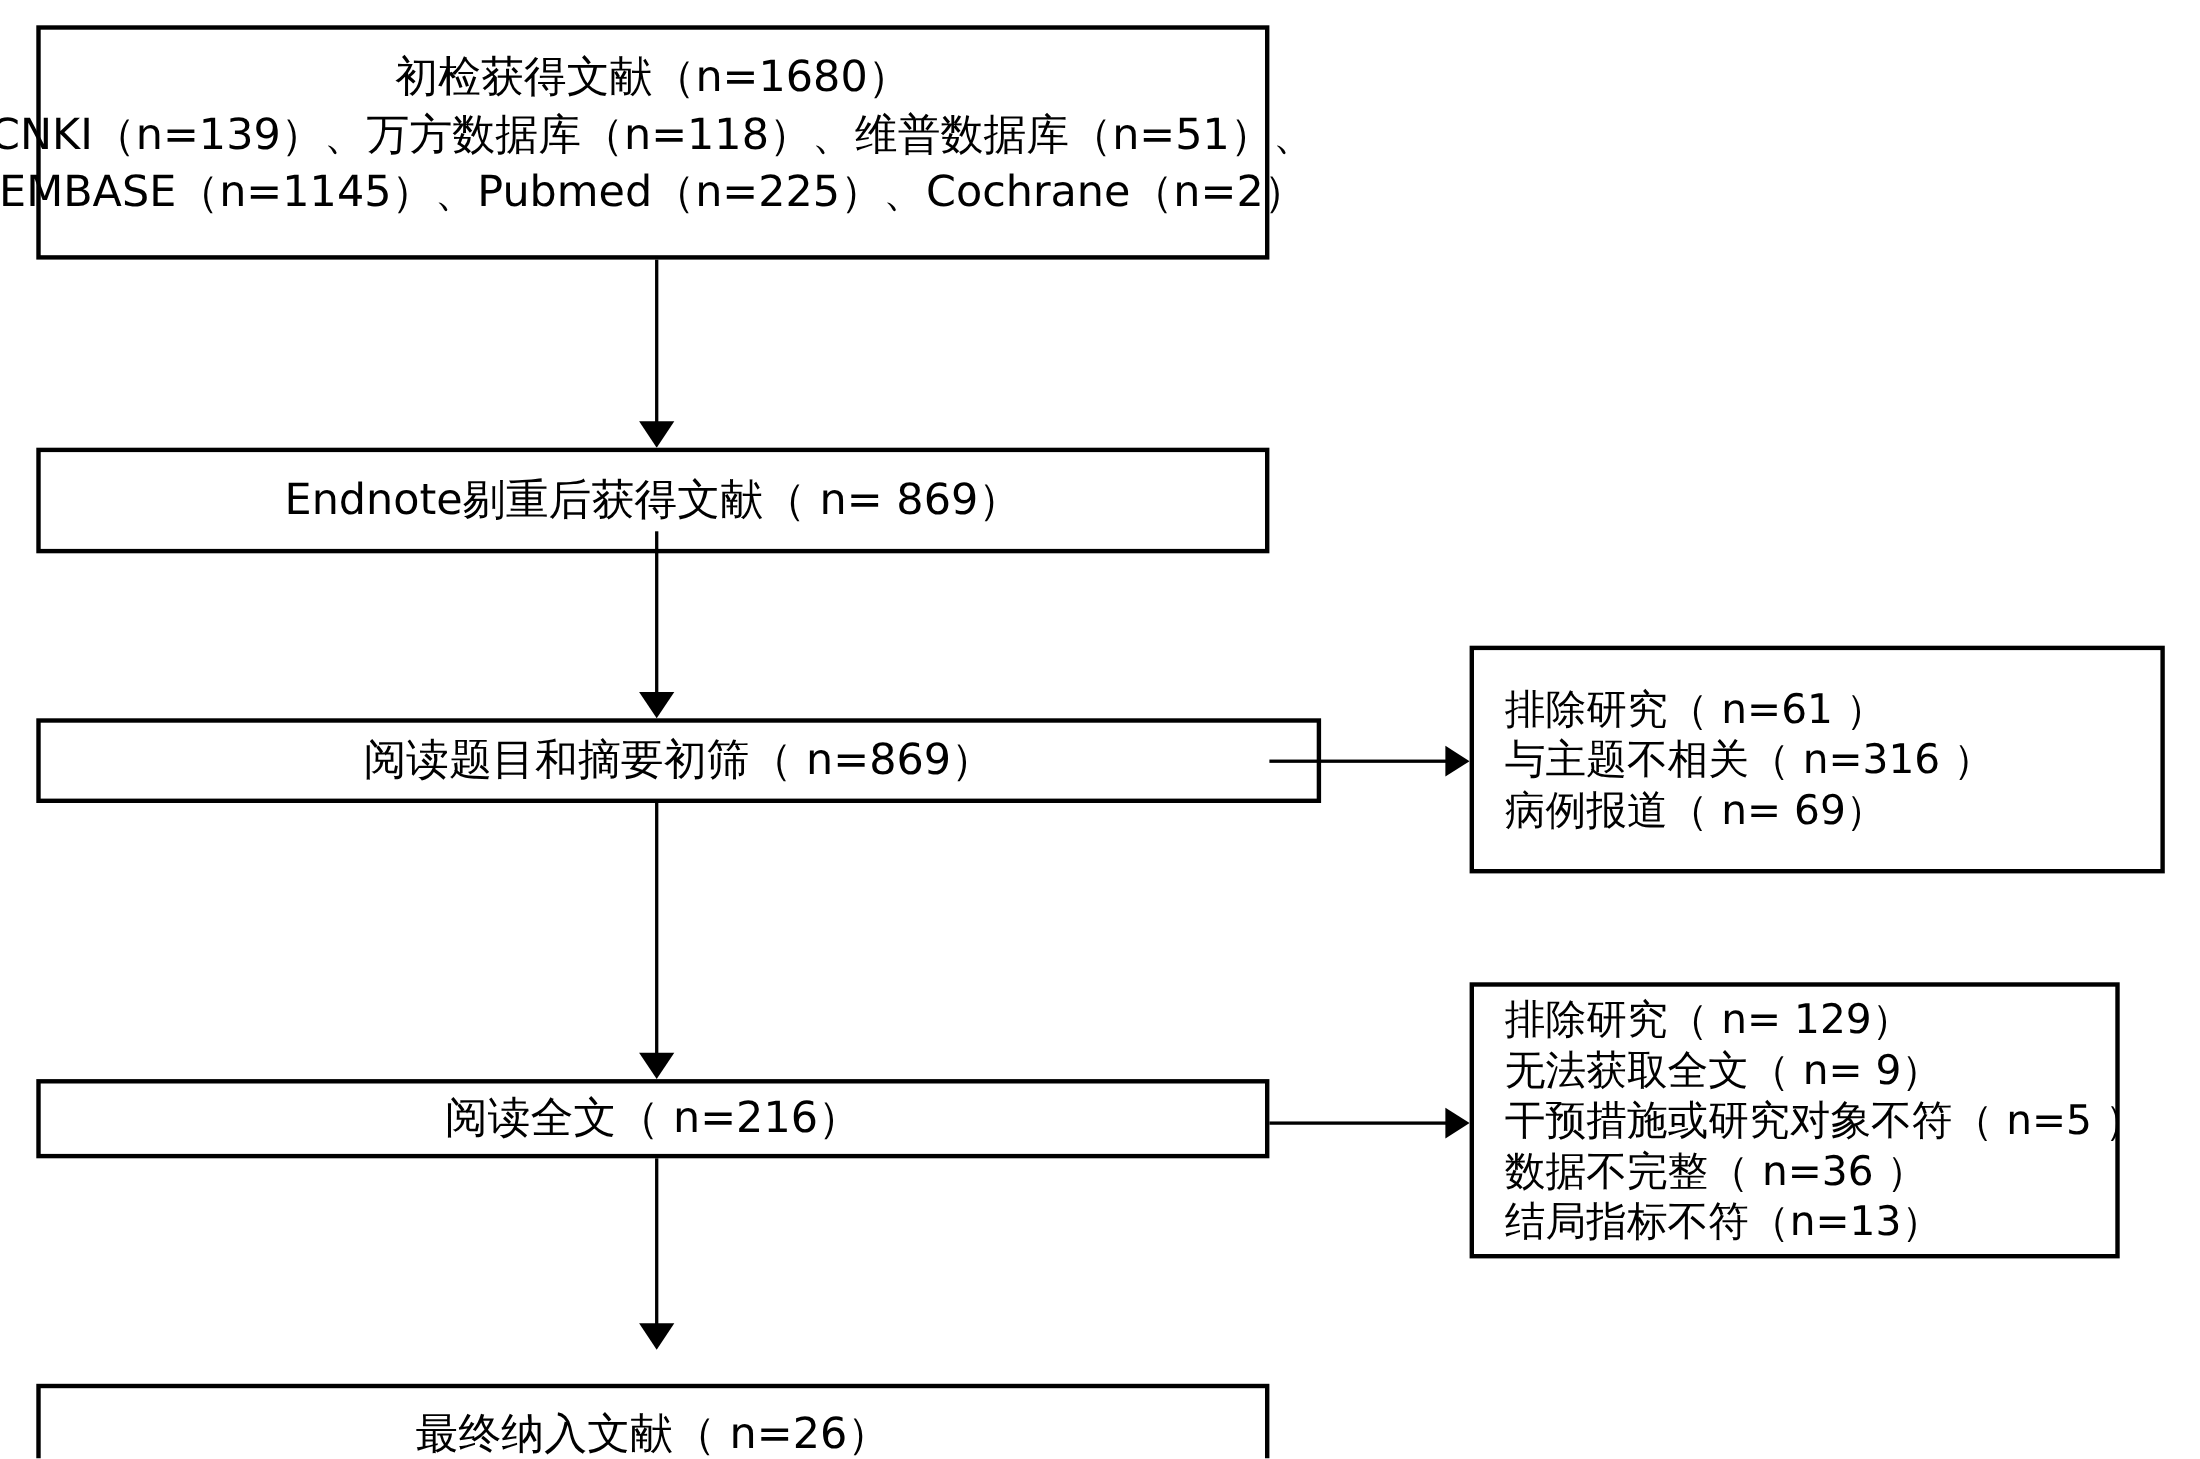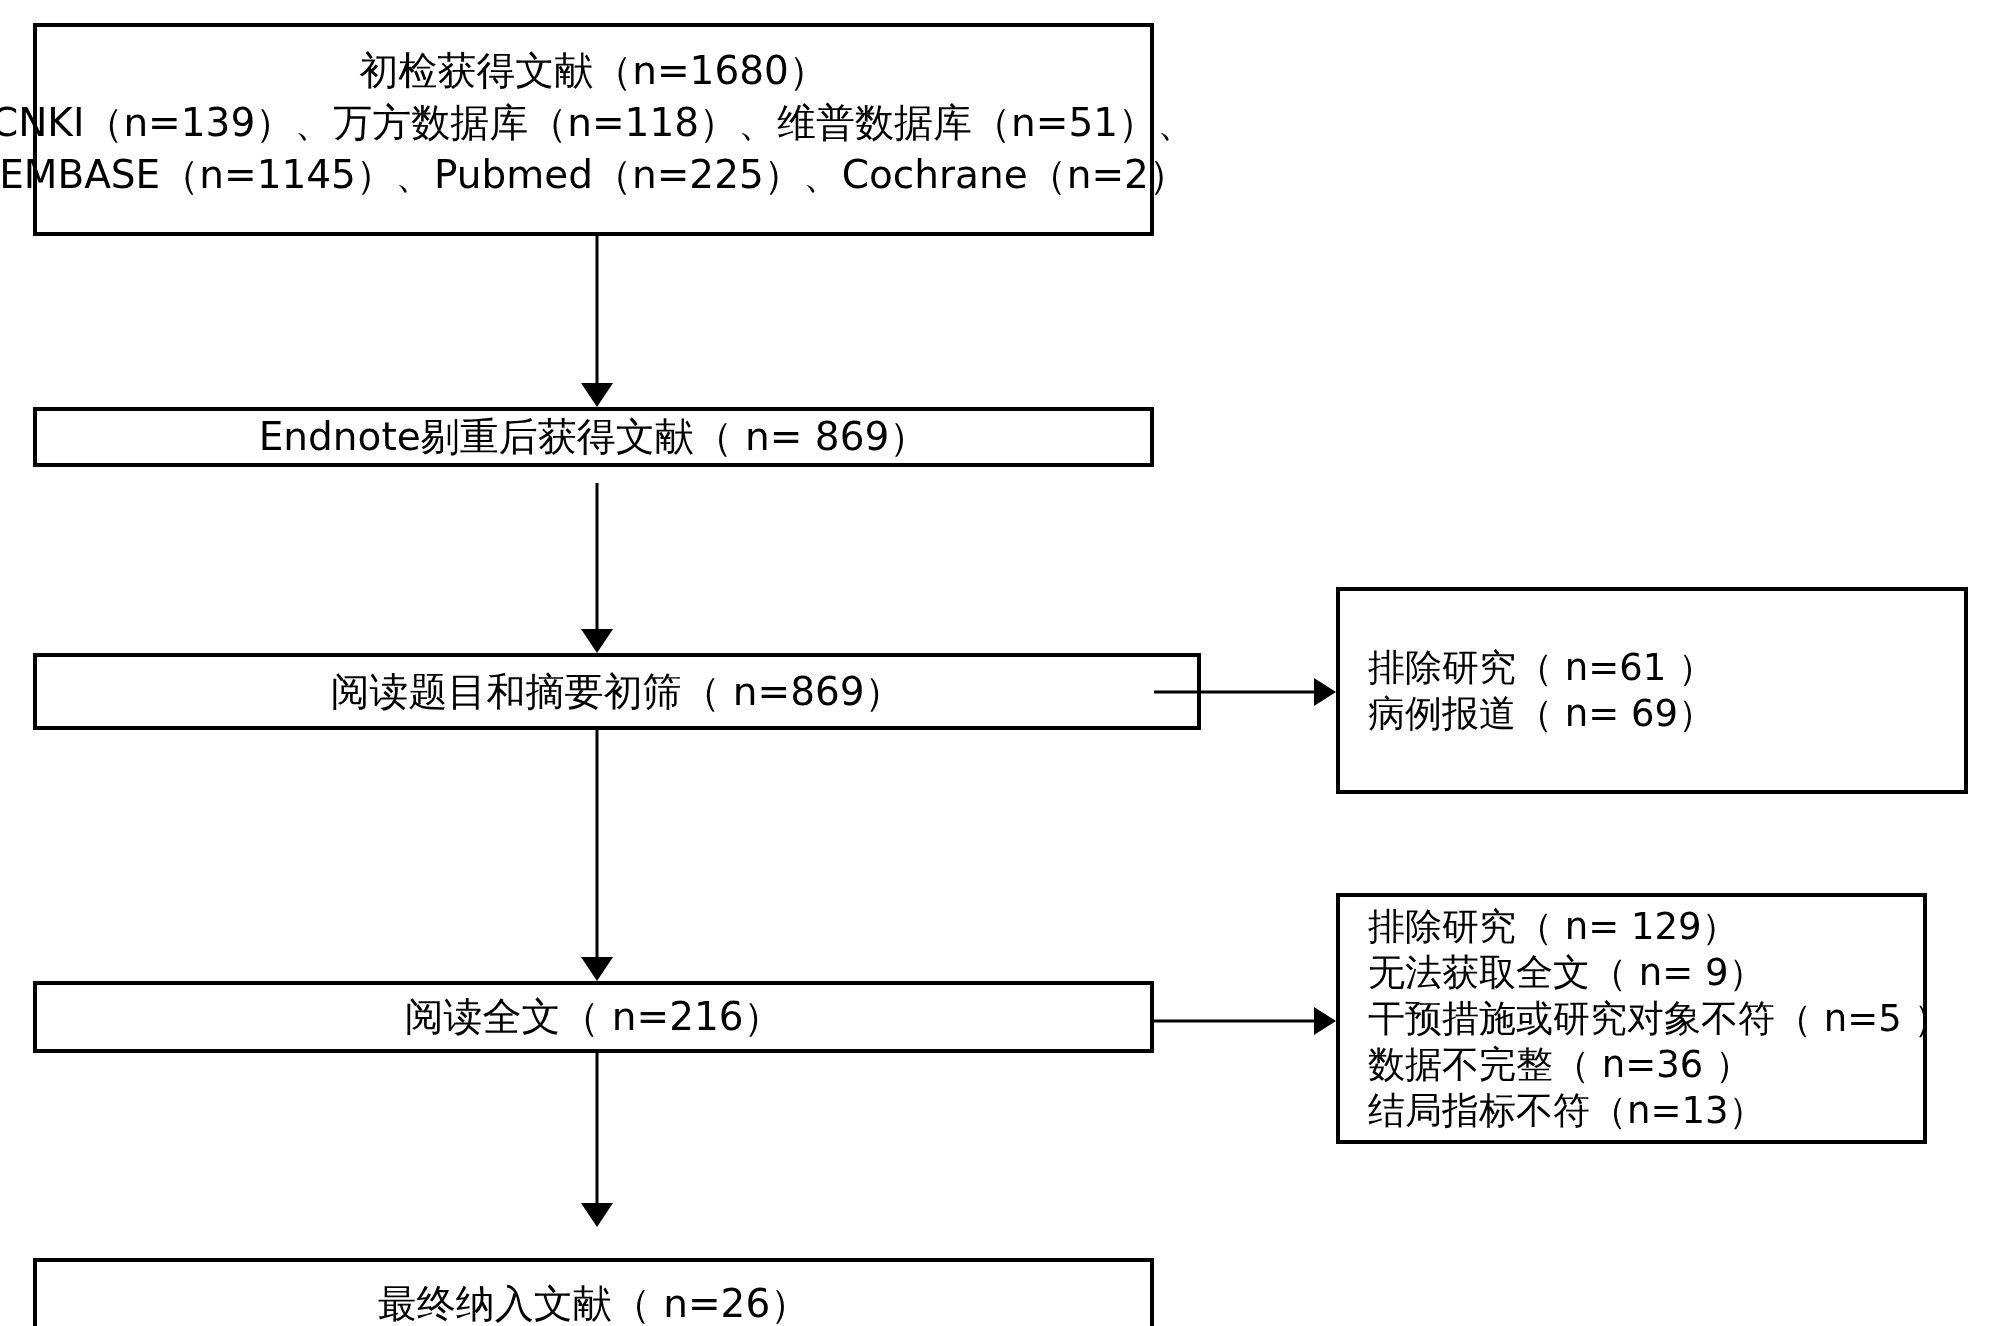--- a/index.html
+++ b/index.html
@@ -99,40 +99,41 @@
     <div class="line-text">初检获得文献（n=1680）</div>
     <div class="line-text">CNKI（n=139）、万方数据库（n=118）、维普数据库（n=51）、</div>
     <div class="line-text">EMBASE（n=1145）、Pubmed（n=225）、Cochrane（n=2）</div>
   </div>
 
   <div class="arrow-v" style="left:581px; top:236px; height:171px;">
     <div class="shaft"></div>
     <div class="head"></div>
   </div>
 
-  <div class="flowbox" style="left:33px; top:407px; width:1121px; height:60px;">
+  <div class="flowbox" style="left:33px; top:407px; width:1121px; height:96px;">
     <div class="line-text">Endnote剔重后获得文献（ n= 869）</div>
   </div>
 
   <div class="arrow-v" style="left:581px; top:483px; height:170px;">
     <div class="shaft"></div>
     <div class="head"></div>
   </div>
 
   <div class="flowbox" style="left:33px; top:653px; width:1168px; height:77px;">
     <div class="line-text">阅读题目和摘要初筛（ n=869）</div>
   </div>
 
   <div class="arrow-h" style="left:1154px; top:676px; width:182px;">
     <div class="shaft"></div>
     <div class="head"></div>
   </div>
 
   <div class="flowbox excl" style="left:1336px; top:587px; width:632px; height:207px;">
     <div class="line-text">排除研究（ n=61 ）</div>
+    <div class="line-text">与主题不相关（ n=316 ）</div>
     <div class="line-text">病例报道（ n= 69）</div>
   </div>
 
   <div class="arrow-v" style="left:581px; top:730px; height:251px;">
     <div class="shaft"></div>
     <div class="head"></div>
   </div>
 
   <div class="flowbox" style="left:33px; top:981px; width:1121px; height:72px;">
     <div class="line-text">阅读全文（ n=216）</div>

